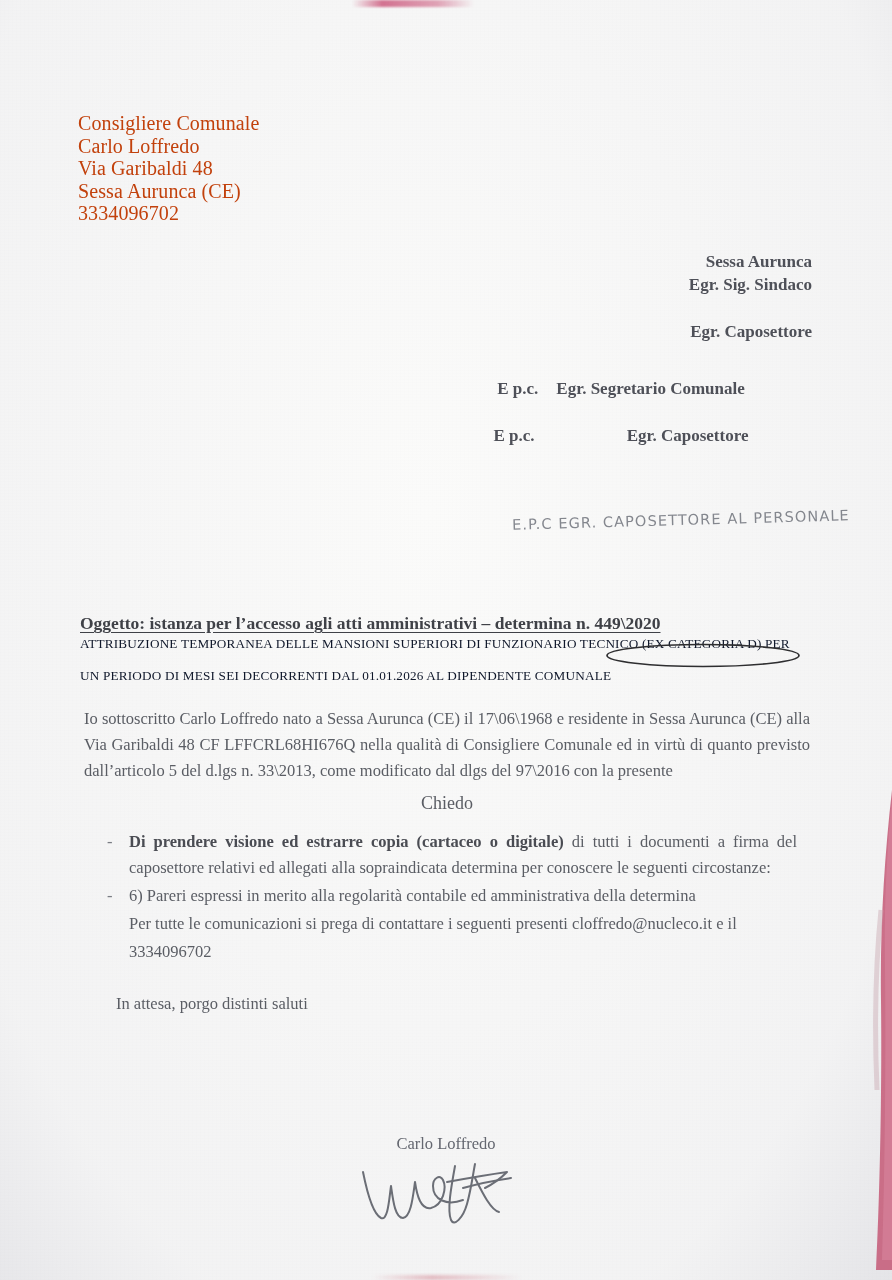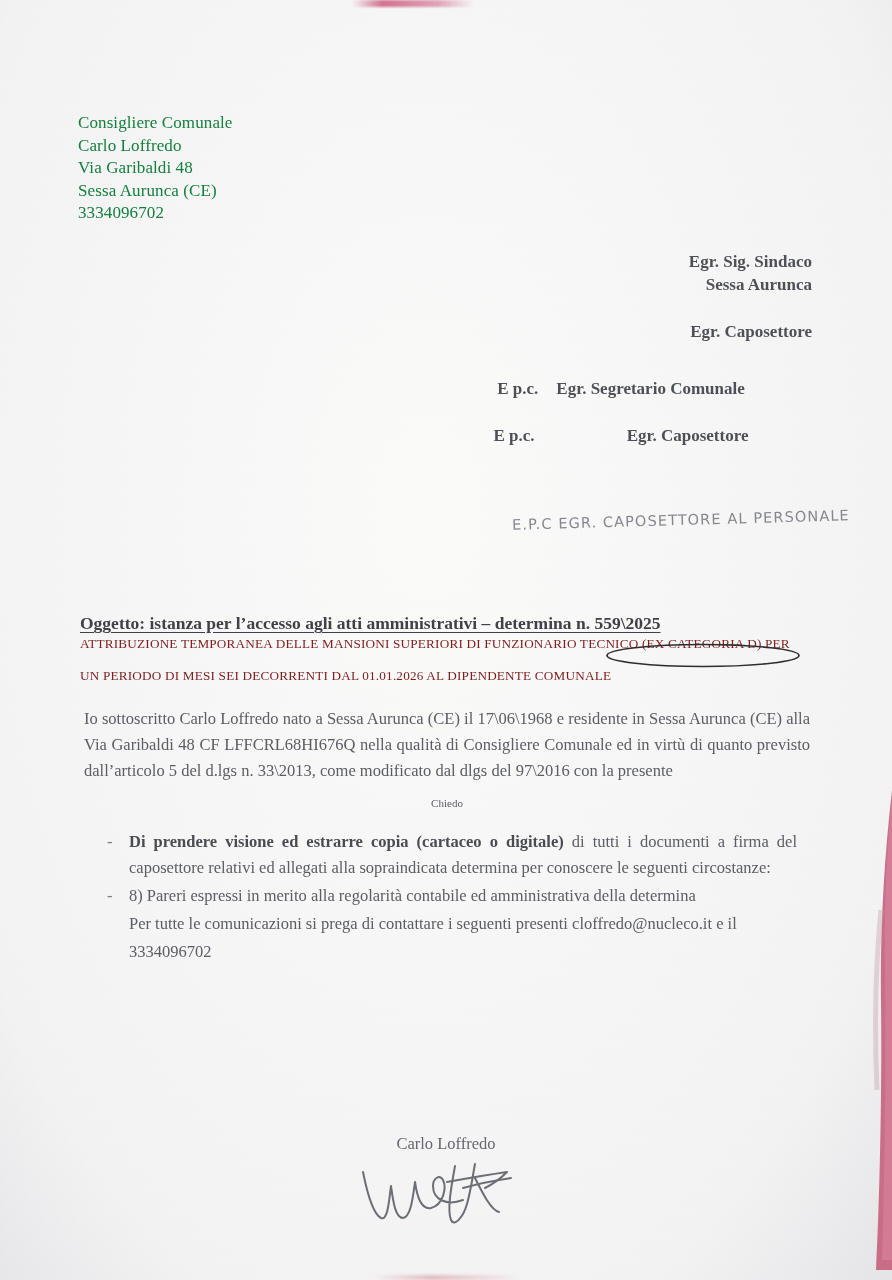--- a/index.html
+++ b/index.html
@@ -59,23 +59,23 @@
     left: 372px; bottom: 0; width: 150px; height: 5px;
     background: linear-gradient(90deg, rgba(200,90,110,0) 0%, rgba(190,60,80,0.30) 40%, rgba(200,100,120,0) 100%);
     filter: blur(1.4px);
     z-index: 2;
   }
 
   
   .sender {
     position: absolute;
     left: 78px; top: 112px;
-    font-size: 17px;
+    font-size: 20px;
     line-height: 22.5px;
-    color: #15803d;
+    color: #c2410c;
     letter-spacing: .1px;
   }
   .sender div { white-space: nowrap; }
 
   .recipients {
     position: absolute;
     left: 430px; top: 250px;
     width: 382px;
     font-weight: bold;
     font-size: 17px;
@@ -113,21 +113,21 @@
     font-size: 17.5px;
     text-decoration: underline;
     text-underline-offset: 3px;
     color: #3f4147;
     line-height: 22px;
   }
   .subject-sub {
     margin-top: 2px;
     font-size: 13.2px;
     line-height: 15.5px;
-    color: #7f1d1d;
+    color: #0f172a;
     letter-spacing: .2px;
   }
   .redaction-ellipse {
     position: absolute;
     left: 604px; top: 642px;
     width: 198px; height: 27px;
     z-index: 4;
   }
 
   .body {
@@ -135,21 +135,21 @@
     left: 84px; top: 706px;
     width: 726px;
     font-size: 16.5px;
     line-height: 26px;
     color: #5a5d64;
   }
   .para-justify { text-align: justify; }
   .chiedo {
     text-align: center;
     margin-top: 6px;
-    font-size: 11px;
+    font-size: 18px;
   }
   ul.requests {
     list-style: none;
     margin: 13px;
     padding: 0;
   }
   ul.requests li {
     position: relative;
     padding-left: 32px;
     margin-top: 2px;
@@ -210,22 +210,22 @@
       <div>Consigliere Comunale</div>
       <div>Carlo Loffredo</div>
       <div>Via Garibaldi 48</div>
       <div>Sessa Aurunca (CE)</div>
       <div>3334096702</div>
     </div>
 
     <div class="recipients">
 
       <div class="rcpt-group">
+        <div class="rcpt-line">Sessa Aurunca</div>
         <div class="rcpt-line">Egr. Sig. Sindaco</div>
-        <div class="rcpt-line">Sessa Aurunca</div>
       </div>
 
       <div class="rcpt-group">
         <div class="rcpt-line">Egr. Caposettore</div>
       </div>
 
       <div class="rcpt-group" style="margin-top:34px;">
         <div class="rcpt-line with-epc">
           <span class="epc-tag">E p.c.</span>
           <span>Egr. Segretario Comunale</span>
@@ -237,21 +237,21 @@
           <span class="epc-tag">E p.c.</span>
           <span>Egr. Caposettore</span>
         </div>
       </div>
 
     </div>
 
     <div class="handwriting">E.P.C  EGR. CAPOSETTORE AL PERSONALE</div>
 
     <div class="subject">
-      <div class="subject-main">Oggetto: istanza per l’accesso agli atti amministrativi – determina n. 559\2025</div>
+      <div class="subject-main">Oggetto: istanza per l’accesso agli atti amministrativi – determina n. 449\2020</div>
       <div class="subject-sub">ATTRIBUZIONE TEMPORANEA DELLE MANSIONI SUPERIORI DI FUNZIONARIO TECNICO (EX CATEGORIA D) PER</div>
       <div class="subject-sub" style="margin-top:16px;">UN PERIODO DI MESI SEI DECORRENTI DAL 01.01.2026 AL DIPENDENTE COMUNALE</div>
     </div>
 
     <div class="redaction-ellipse">
       <svg width="198" height="27" viewBox="0 0 198 27">
         <ellipse cx="99" cy="13.5" rx="96" ry="11" fill="none" stroke="#2e2e30" stroke-width="1.7"></ellipse>
       </svg>
     </div>
 
@@ -259,30 +259,31 @@
 
       <div class="para-justify">Io sottoscritto Carlo Loffredo nato a Sessa Aurunca (CE) il 17\06\1968 e residente in Sessa Aurunca (CE) alla Via Garibaldi 48  CF LFFCRL68HI676Q nella qualità di Consigliere Comunale ed in virtù di quanto previsto dall’articolo 5 del d.lgs n. 33\2013, come modificato dal dlgs del 97\2016 con la presente</div>
 
       <div class="chiedo">Chiedo</div>
 
       <ul class="requests">
         <li>
           <span class="b">Di prendere visione ed estrarre copia (cartaceo o digitale)</span><span> di tutti i documenti a firma del caposettore relativi ed allegati alla sopraindicata determina per conoscere le seguenti circostanze:</span>
         </li>
         <li>
-          <span>8) Pareri espressi in merito alla regolarità contabile ed amministrativa della determina</span>
+          <span>6) Pareri espressi in merito alla regolarità contabile ed amministrativa della determina</span>
         </li>
         <li class="nodash">
           <span>Per tutte le comunicazioni si prega di contattare i seguenti presenti cloffredo@nucleco.it e il</span>
         </li>
         <li class="nodash" style="text-align:left;">
           <span>3334096702</span>
         </li>
       </ul>
 
+      <div class="closing">In attesa, porgo distinti saluti</div>
     </div>
 
     <div class="signature-block">
       <div class="signature-name">Carlo Loffredo</div>
       <div class="signature-mark">
         <svg width="190" height="82" viewBox="0 0 190 82">
           <g fill="none" stroke="#6b6e76" stroke-width="2" stroke-linecap="round" stroke-linejoin="round">
             <path d="M12,24 C16,44 22,66 30,70 C37,73 38,52 40,38 C42,52 44,70 52,70 C60,69 62,48 64,34 C66,48 70,62 80,60 C92,57 96,40 92,32 C89,26 82,30 82,38 C82,52 96,58 112,52"></path>
             <path d="M104,18 C100,40 96,62 100,72 C103,79 112,70 116,56 C120,42 122,26 124,16"></path>
             <path d="M112,40 C126,36 146,32 160,30"></path>

